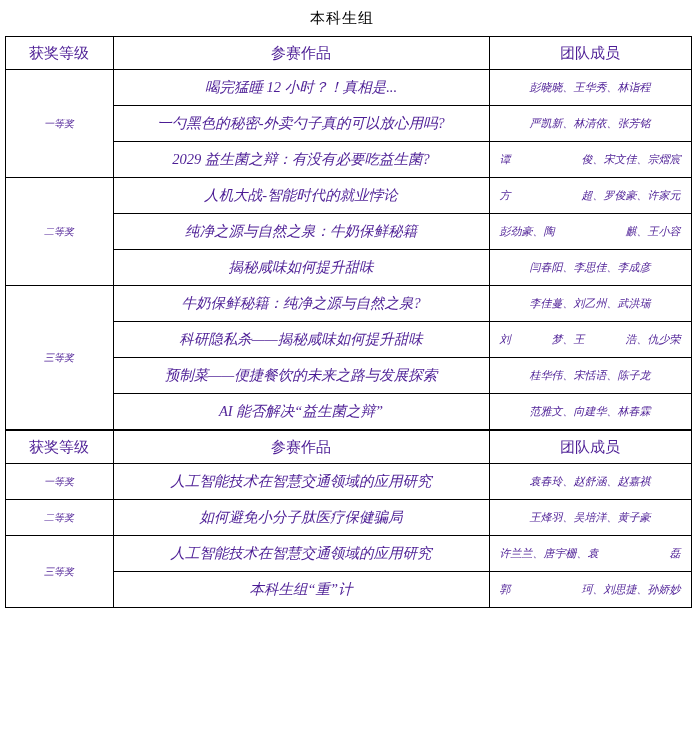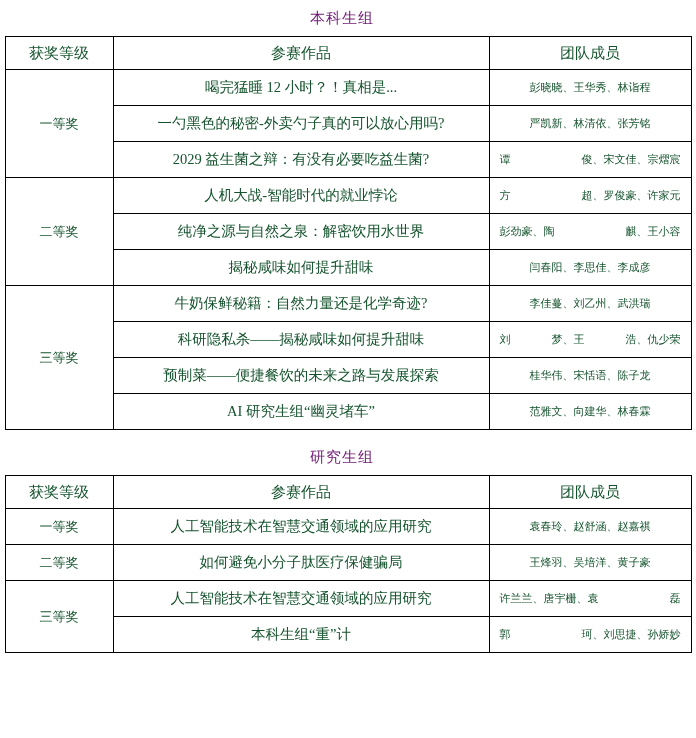--- a/index.html
+++ b/index.html
@@ -18,55 +18,56 @@
     width: 696px;
     box-sizing: border-box;
   }
   .section-title {
     text-align: center;
     font-size: 15px;
     font-family: Liberation Serif, serif;
     font-weight: normal;
     letter-spacing: 1px;
     margin: 9px 12px 8px 0;
-    color: #701a75;
+    color: #000000;
   }
   .section-title.second {
     margin-top: 18px;
     margin-bottom: 8px;
   }
   table {
     border-collapse: collapse;
     width: 686px;
     margin: 0 auto;
     table-layout: fixed;
   }
   table td {
     border: 1px solid #000000;
     font-size: 14.5px;
     padding: 0 4px;
     vertical-align: middle;
     text-align: center;
-    color: #14532d;
+    color: #4c1d95;
   }
   .col-level { width: 108px; }
   .col-work  { width: 376px; }
   .col-team  { width: 202px; }
 
   thead td {
     height: 32px;
     font-size: 15px;
     font-family: "Liberation Sans", sans-serif;
   }
   tbody td {
     height: 35px;
+    font-style: italic;
   }
   .level-cell {
     font-family: "Liberation Sans", sans-serif;
-    font-size: 13px;
+    font-size: 10px;
   }
   .work-cell {
     font-size: 14.5px;
   }
   .team-cell {
     font-size: 11px;
   }
   
   .spread {
     display: flex;
@@ -120,60 +121,59 @@
         <td class="level-cell" rowspan="3">二等奖</td>
         <td class="work-cell">人机大战-智能时代的就业悖论</td>
         <td class="team-cell">
           <div class="spread">
             <span>方</span>
             <span>超、罗俊豪、许家元</span>
           </div>
         </td>
       </tr>
       <tr>
-        <td class="work-cell">纯净之源与自然之泉：解密饮用水世界</td>
+        <td class="work-cell">纯净之源与自然之泉：牛奶保鲜秘籍</td>
         <td class="team-cell">
           <div class="spread">
             <span>彭劲豪、陶</span>
             <span>麒、王小容</span>
           </div>
         </td>
       </tr>
       <tr>
         <td class="work-cell">揭秘咸味如何提升甜味</td>
         <td class="team-cell">闫春阳、李思佳、李成彦</td>
       </tr>
 
       <tr>
         <td class="level-cell" rowspan="4">三等奖</td>
-        <td class="work-cell">牛奶保鲜秘籍：自然力量还是化学奇迹?</td>
+        <td class="work-cell">牛奶保鲜秘籍：纯净之源与自然之泉?</td>
         <td class="team-cell">李佳蔓、刘乙州、武洪瑞</td>
       </tr>
       <tr>
         <td class="work-cell">科研隐私杀——揭秘咸味如何提升甜味</td>
         <td class="team-cell">
           <div class="spread">
             <span>刘</span>
             <span>梦、王</span>
             <span>浩、仇少荣</span>
           </div>
         </td>
       </tr>
       <tr>
         <td class="work-cell">预制菜——便捷餐饮的未来之路与发展探索</td>
         <td class="team-cell">桂华伟、宋恬语、陈子龙</td>
       </tr>
       <tr>
-        <td class="work-cell">AI 研究生组“幽灵堵车”</td>
+        <td class="work-cell">AI 能否解决“益生菌之辩”</td>
         <td class="team-cell">范雅文、向建华、林春霖</td>
       </tr>
     </tbody>
   </table>
 
-  <div class="section-title second">研究生组</div>
 
   <table>
     <colgroup>
       <col class="col-level">
         <col class="col-work">
         <col class="col-team">
     </colgroup>
     <thead>
       <tr>
         <td>获奖等级</td>

